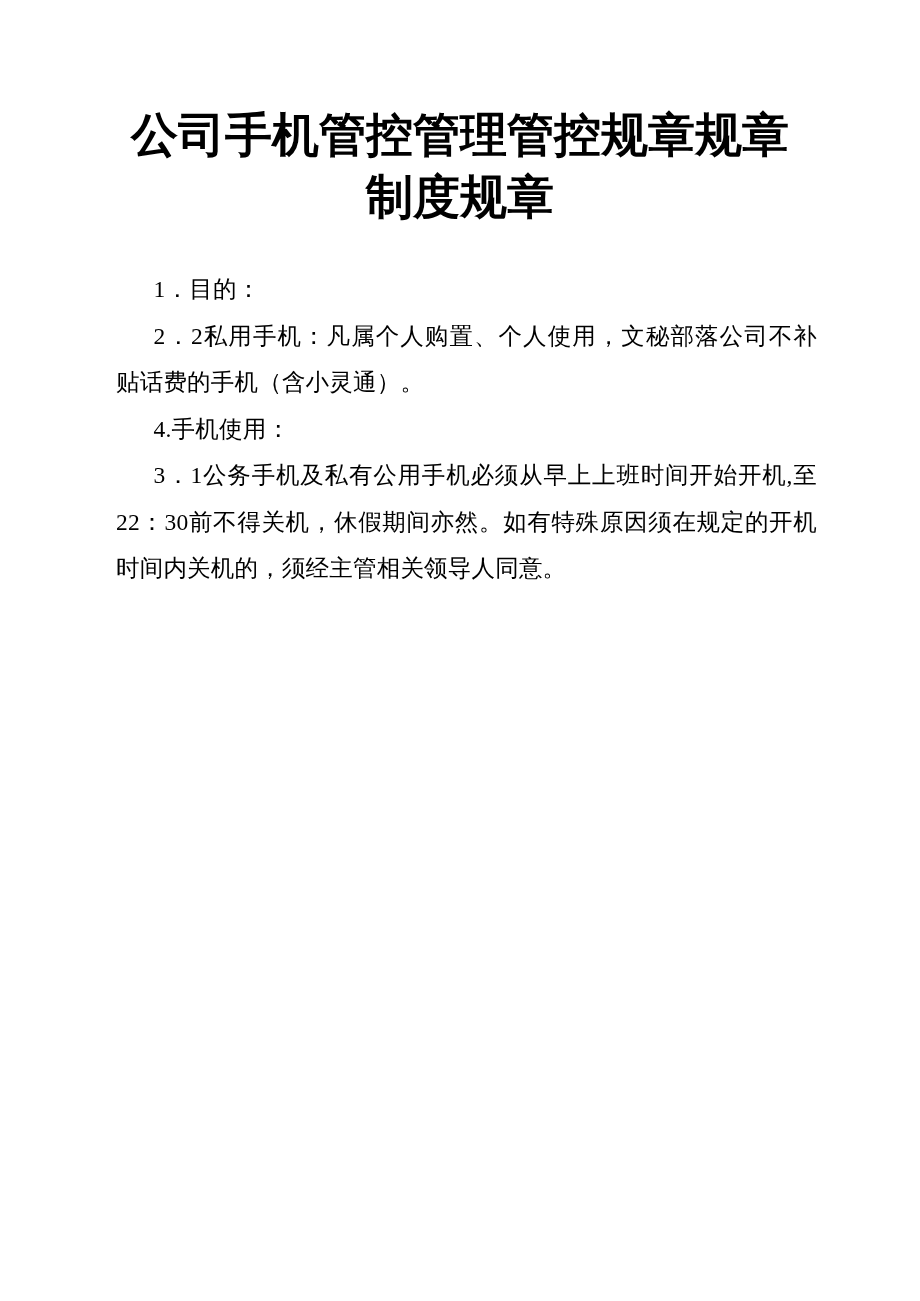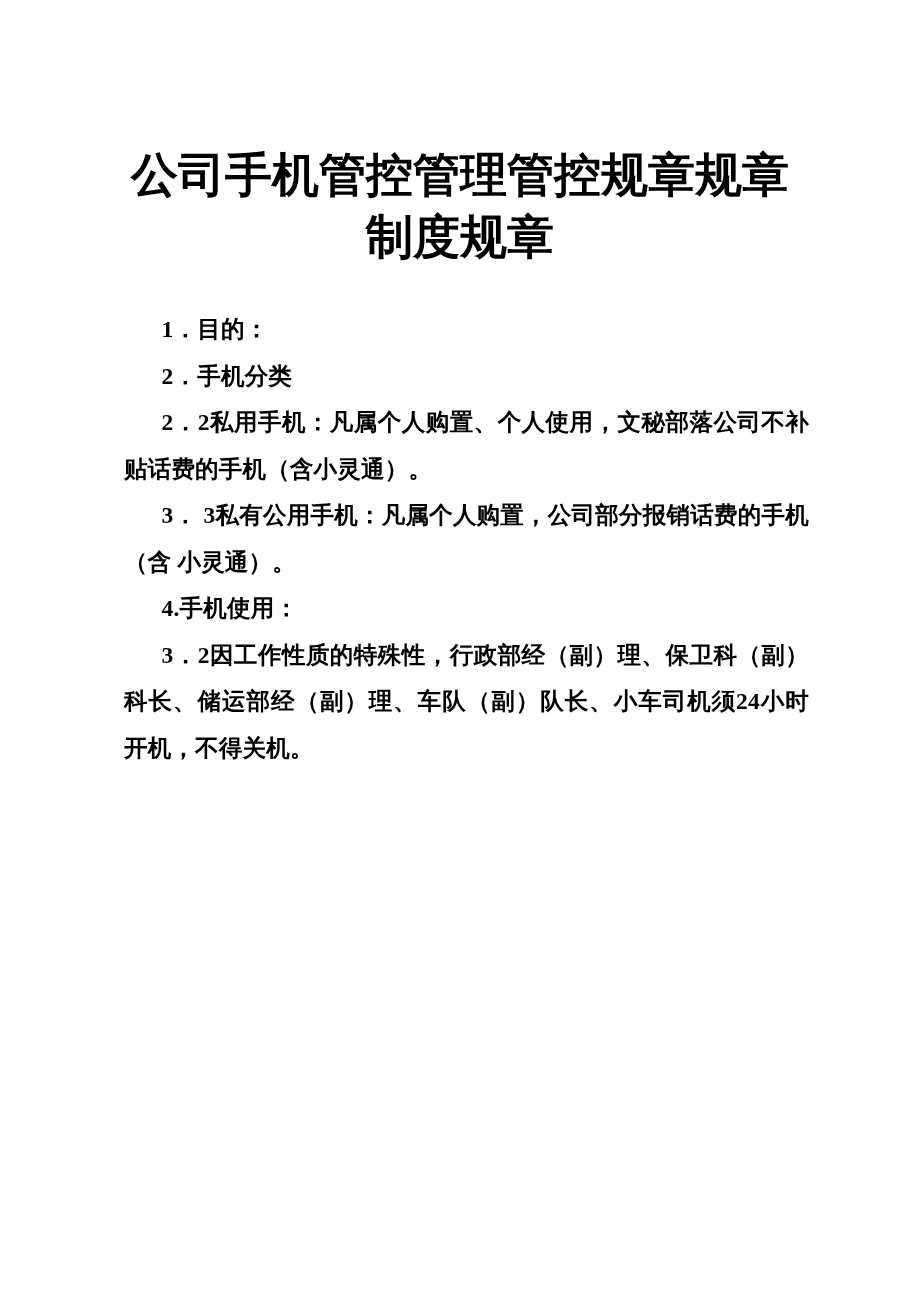--- a/index.html
+++ b/index.html
@@ -6,25 +6,24 @@
     margin: 0;
     padding: 0;
     background: #ffffff;
   }
   .page {
     width: 920px;
     height: 1018px;
     position: relative;
     background: #ffffff;
     box-sizing: border-box;
-    padding: 16px;
+    padding: 8px;
     overflow: hidden;
     font-family: "Liberation Serif", "DejaVu Serif", serif;
     color: #000000;
-    margin-top: 32px;
   }
   .doc-title {
     font-family: "DejaVu Sans", "Liberation Sans", sans-serif;
     font-weight: bold;
     font-size: 47px;
     line-height: 1.32;
     text-align: center;
     letter-spacing: 0px;
     margin: 0;
     padding: 96px 108px 0 108px;
@@ -40,32 +39,29 @@
     text-align: justify;
     text-justify: inter-ideograph;
     color: #000000;
     letter-spacing: 0.2px;
   }
   p.indent {
     text-indent: 2em;
   }
   p.indent-small {
     text-indent: 1.6em;
-    font-weight: bold;
   }
 </style>
 </head>
 <body>
 
 <div class="page">
 
   <h1 class="doc-title">公司手机管控管理管控规章规章制度规章</h1>
 
   <div class="body-block">
     <p class="para indent-small">1．目的：</p>
-    <p class="para indent-small">2．手机分类</p>
     <p class="para indent-small">2．2私用手机：凡属个人购置、个人使用，文秘部落公司不补贴话费的手机（含小灵通）。</p>
-    <p class="para indent-small">3． 3私有公用手机：凡属个人购置，公司部分报销话费的手机（含 小灵通）。</p>
     <p class="para indent-small">4.手机使用：</p>
-    <p class="para indent-small">3．2因工作性质的特殊性，行政部经（副）理、保卫科（副）科长、储运部经（副）理、车队（副）队长、小车司机须24小时开机，不得关机。</p>
+    <p class="para indent-small">3．1公务手机及私有公用手机必须从早上上班时间开始开机,至22：30前不得关机，休假期间亦然。如有特殊原因须在规定的开机时间内关机的，须经主管相关领导人同意。</p>
   </div>
 
 </div>
 
 </body></html>

